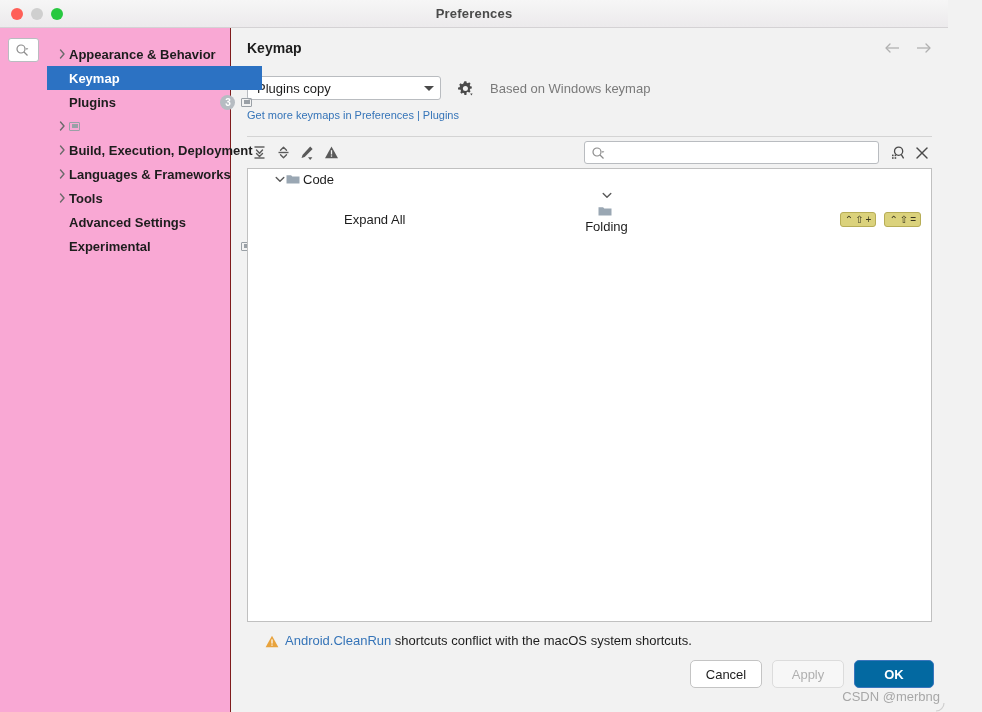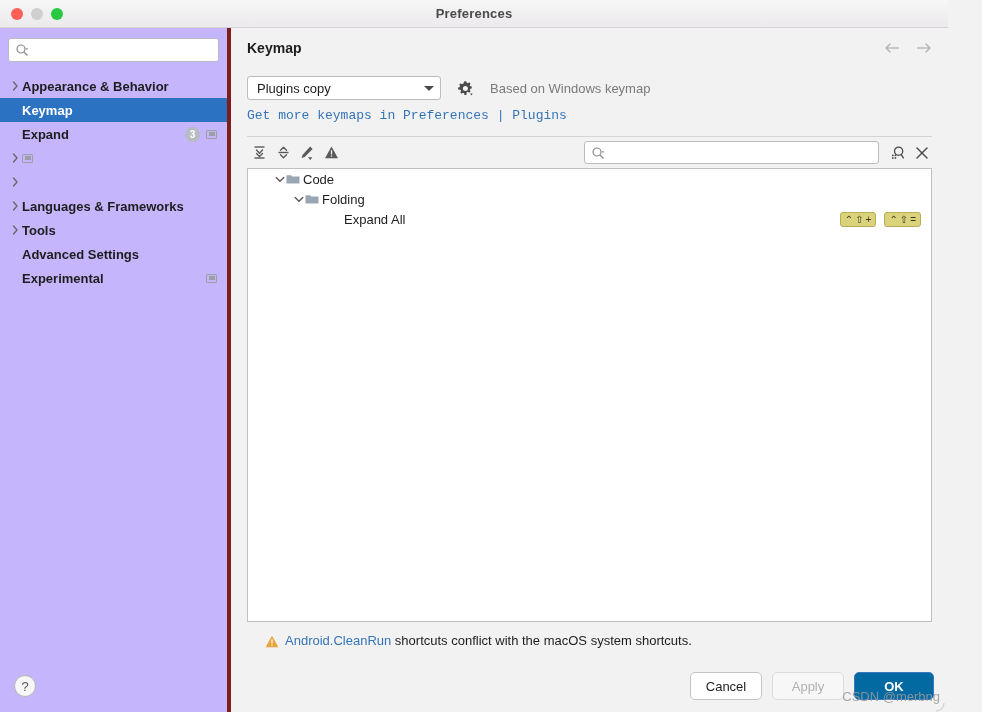--- a/index.html
+++ b/index.html
@@ -38,23 +38,23 @@
     letter-spacing: .2px;
     pointer-events: none;
   }
 
   
   .body { flex: 1 1 auto; display: flex; min-height: 0; }
 
   
   .sidebar {
     width: 231px; flex: 0 0 231px;
-    background: #c4b5fd;
-    border-right: 4px solid #7f1d1d;
-    display: flex; flex-direction: column;
+    background: #f9a8d4;
+    border-right: 1px solid #7f1d1d;
+    display: flex; flex-direction: row;
     padding-top: 10px;
   }
   .search-wrap { padding: 0 8px 8px 8px; }
   .search-box {
     height: 24px; background: #ffffff;
     border: 1px solid #b9bcc0; border-radius: 3px;
     display: flex; align-items: center; padding: 0 6px;
   }
   .search-box .mag { margin-right: 3px; display:flex; }
   .search-box input {
@@ -127,21 +127,21 @@
   }
   .combo .combo-label { flex: 1 1 auto; }
   .combo .caret {
     width: 0; height: 0; border-left: 5px solid transparent;
     border-right: 5px solid transparent; border-top: 5px solid #4a4a4a;
   }
   .gear-btn { margin-left: 16px; display: flex; cursor: default; }
   .based-on { margin-left: 16px; font-size: 13px; color: #7a7a7a; }
 
   .link-row { height: 24px; display: flex; align-items: center; }
-  .link { font-size: 13px; color: #3574b8; cursor: default; font-family: Liberation Mono, monospace; }
+  .link { font-size: 11px; color: #3574b8; cursor: default; }
 
   
   .tree-panel {
     margin-top: 9px; flex: 1 1 auto;
     display: flex; flex-direction: column; min-height: 0;
     border-top: 1px solid #d4d4d4;
   }
   .tree-toolbar {
     height: 31px; display: flex; align-items: center; gap: 0;
     flex: 0 0 31px;
@@ -202,21 +202,21 @@
   .warning {
     flex: 0 0 auto; display: flex; padding: 10px 16px 8px 18px;
     gap: 6px; align-items: flex-start;
   }
   .warn-icon { padding-top: 2px; flex: 0 0 auto; }
   .warn-text { font-size: 13px; color: #1d1d1d; line-height: 17px; }
   .warn-text .warn-link { color: #3574b8; }
 
   
   .footer {
-    flex: 0 0 52px; display: flex; align-items: center;
+    flex: 0 0 52px; display: flex; 
     justify-content: flex-end; padding-right: 14px; gap: 10px;
     background: #f2f2f2;
   }
   .btn {
     min-width: 72px; height: 28px; padding: 0 14px;
     border-radius: 5px; font-size: 13px;
     display: flex; align-items: center; justify-content: center;
     cursor: default; border: 1px solid #c4c4c4; background: #ffffff;
     color: #1d1d1d;
   }
@@ -275,40 +275,41 @@
         </div>
 
         <div class="nav-item selected">
           <span class="nospace"></span>
           <span class="label">Keymap</span>
         </div>
 
 
         <div class="nav-item">
           <span class="nospace"></span>
-          <span class="label">Expand</span>
+          <span class="label">Plugins</span>
           <span class="badge-count">3</span>
           <span class="badge-box"></span>
         </div>
 
         <div class="nav-item">
           <span class="arrow">
             <svg width="7" height="10" viewBox="0 0 7 10">
                 <path d="M1.5 1 L5 5 L1.5 9" fill="none" stroke="currentColor" stroke-width="1.4" stroke-linecap="round" stroke-linejoin="round"></path>
               </svg>
           </span>
           <span class="badge-box"></span>
         </div>
 
         <div class="nav-item">
           <span class="arrow">
             <svg width="7" height="10" viewBox="0 0 7 10">
                 <path d="M1.5 1 L5 5 L1.5 9" fill="none" stroke="currentColor" stroke-width="1.4" stroke-linecap="round" stroke-linejoin="round"></path>
               </svg>
           </span>
+          <span class="label">Build, Execution, Deployment</span>
         </div>
 
         <div class="nav-item">
           <span class="arrow">
             <svg width="7" height="10" viewBox="0 0 7 10">
                 <path d="M1.5 1 L5 5 L1.5 9" fill="none" stroke="currentColor" stroke-width="1.4" stroke-linecap="round" stroke-linejoin="round"></path>
               </svg>
           </span>
           <span class="label">Languages &amp; Frameworks</span>
         </div>
@@ -461,21 +462,21 @@
                 </span>
                 <span class="ic">
                   <svg width="14" height="12" viewBox="0 0 14 12">
                     <path d="M0.5 2.2 h4.6 l1.2 1.4 h7.2 v7.0 h-13 z" fill="#9aa7b3"></path>
                   </svg>
                 </span>
                 <span class="txt">Code</span>
                 <span class="grow"></span>
               </div>
 
-              <div class="tree-row" style="padding-left:44px;">
+              <div class="tree-row" style="padding-left:44px;flex-direction:column;">
                 <span class="twisty">
                   <svg width="10" height="7" viewBox="0 0 10 7">
                       <path d="M1.2 1.5 L5 5.3 L8.8 1.5" fill="none" stroke="currentColor" stroke-width="1.4" stroke-linecap="round" stroke-linejoin="round"></path>
                     </svg>
                 </span>
                 <span class="ic">
                   <svg width="14" height="12" viewBox="0 0 14 12">
                     <path d="M0.5 2.2 h4.6 l1.2 1.4 h7.2 v7.0 h-13 z" fill="#9aa7b3"></path>
                   </svg>
                 </span>

